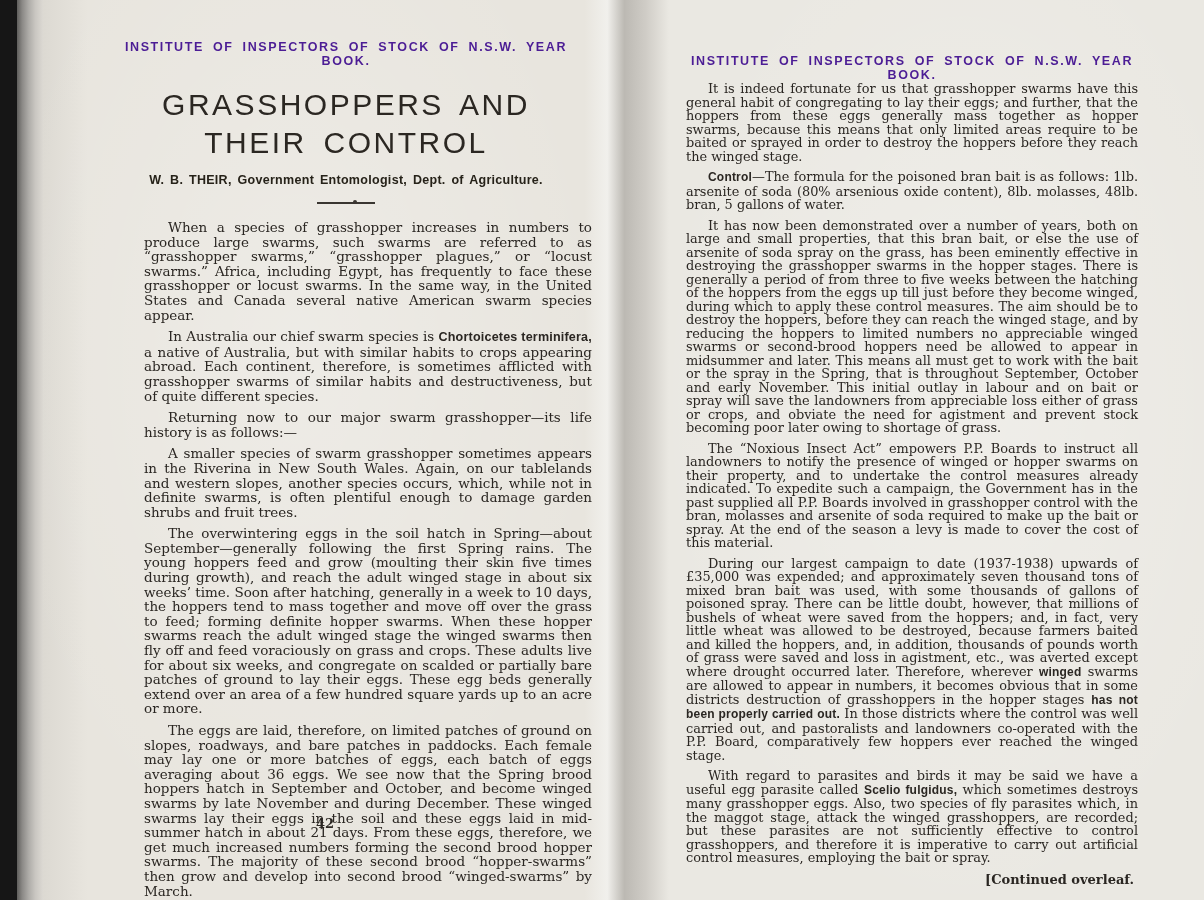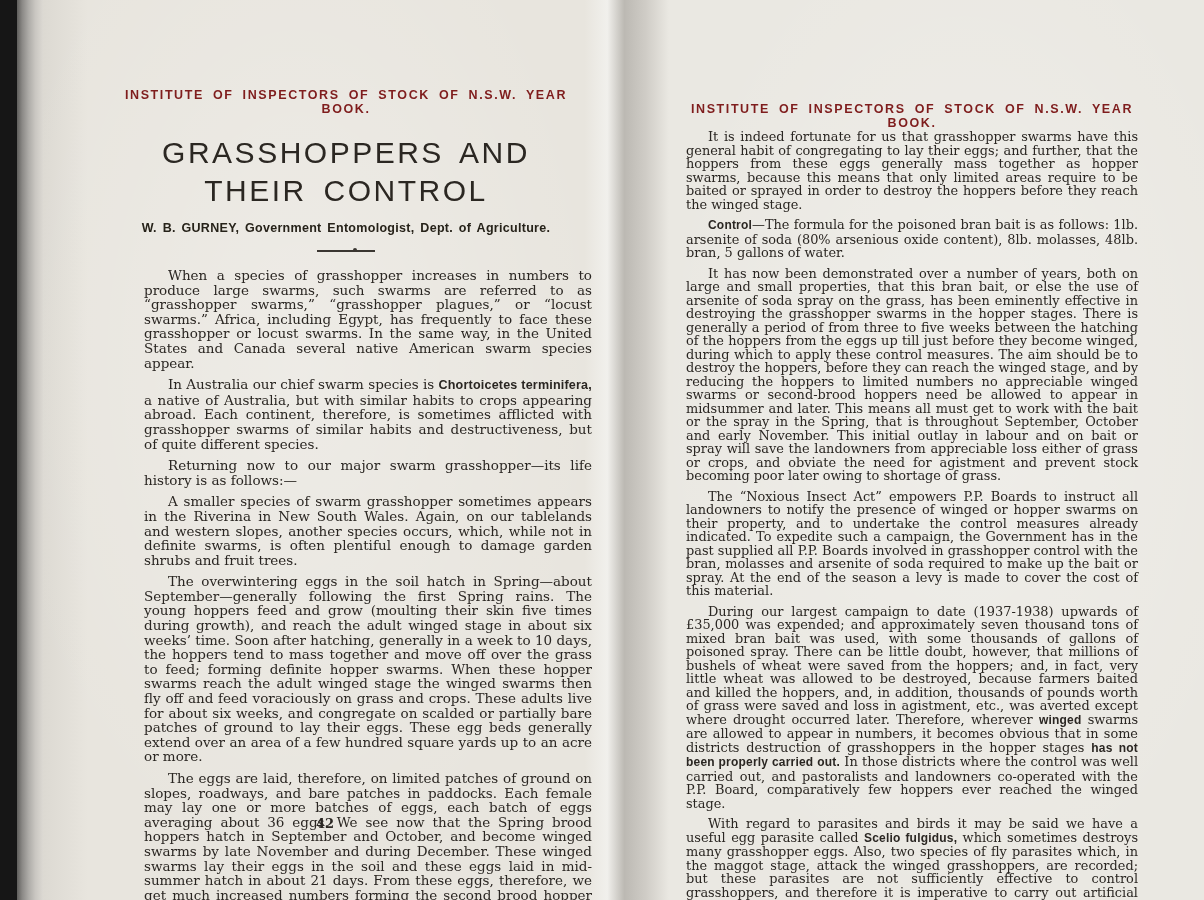--- a/index.html
+++ b/index.html
@@ -44,21 +44,21 @@
   .ink { color:var(--ink,#2a2622); }
 
   
   .left-content {
     position:absolute; left:100px; top:40px; width:492px;
     color:var(--ink,#2a2622);
   }
   .running-header {
     font-family:"Liberation Sans", sans-serif;
     font-weight:bold; font-size:12.5px; letter-spacing:1.6px; word-spacing:4px;
-    text-align:center; color:#7f1d1d;margin-top:48px;
+    text-align:center; color:#4c1d95;
   }
   .article-title {
     margin:18px auto 0; width:470px;
     font-family:"Liberation Sans", sans-serif;
     font-size:30px; line-height:38px; letter-spacing:2.5px; word-spacing:6px;
     text-align:center; color:#2b2722; font-weight:normal;
   }
   .article-byline {
     margin-top:11px;
     font-family:"Liberation Sans", sans-serif;
@@ -109,21 +109,21 @@
 
   <div class="page-left"></div>
   <div class="spine"></div>
   <div class="page-right"></div>
 
   <div class="left-content">
     <div class="running-header">INSTITUTE OF INSPECTORS OF STOCK OF N.S.W. YEAR BOOK.</div>
 
     <h1 class="article-title">GRASSHOPPERS AND THEIR CONTROL</h1>
 
-    <div class="article-byline">W. B. GURNEY, Government Entomologist, Dept. of Agriculture.</div>
+    <div class="article-byline">W. B. THEIR, Government Entomologist, Dept. of Agriculture.</div>
 
     <div class="divider">
       <span class="line"></span>
       <span class="dot"></span>
     </div>
 
     <div class="body-left ink">
         <p><span>When a species of grasshopper increases in numbers to produce large swarms, such swarms are referred to as “grasshopper swarms,” “grasshopper plagues,” or “locust swarms.” Africa, including Egypt, has frequently to face these grasshopper or locust swarms. In the same way, in the United States and Canada several native American swarm species appear.</span></p>
         <p><span>In Australia our chief swarm species is </span><span class="b">Chortoicetes terminifera,</span><span> a native of Australia, but with similar habits to crops appearing abroad. Each continent, therefore, is sometimes afflicted with grasshopper swarms of similar habits and destructiveness, but of quite different species.</span></p>
         <p><span>Returning now to our major swarm grasshopper—its life history is as follows:—</span></p>

